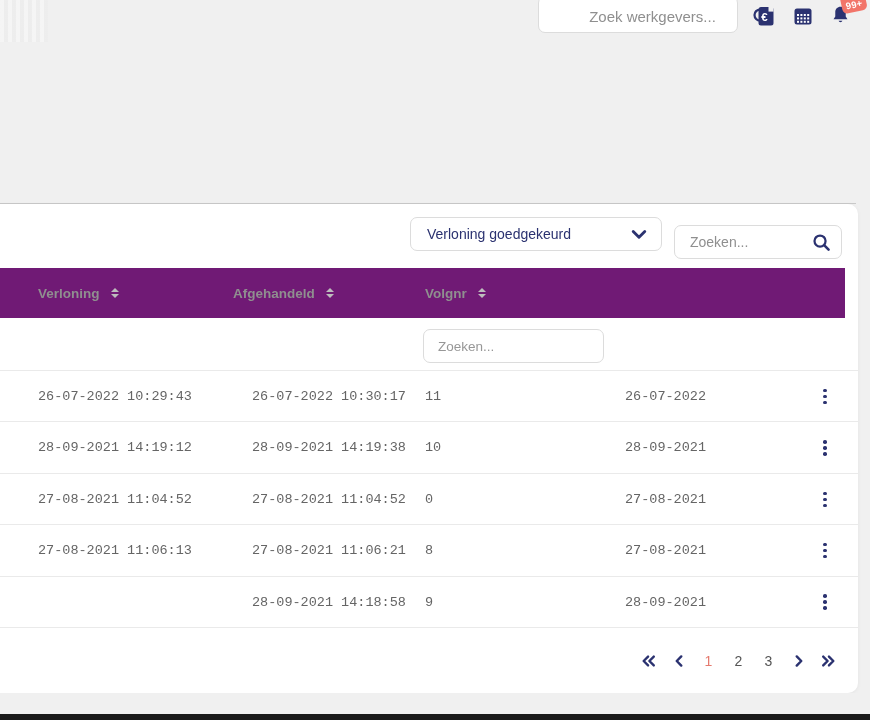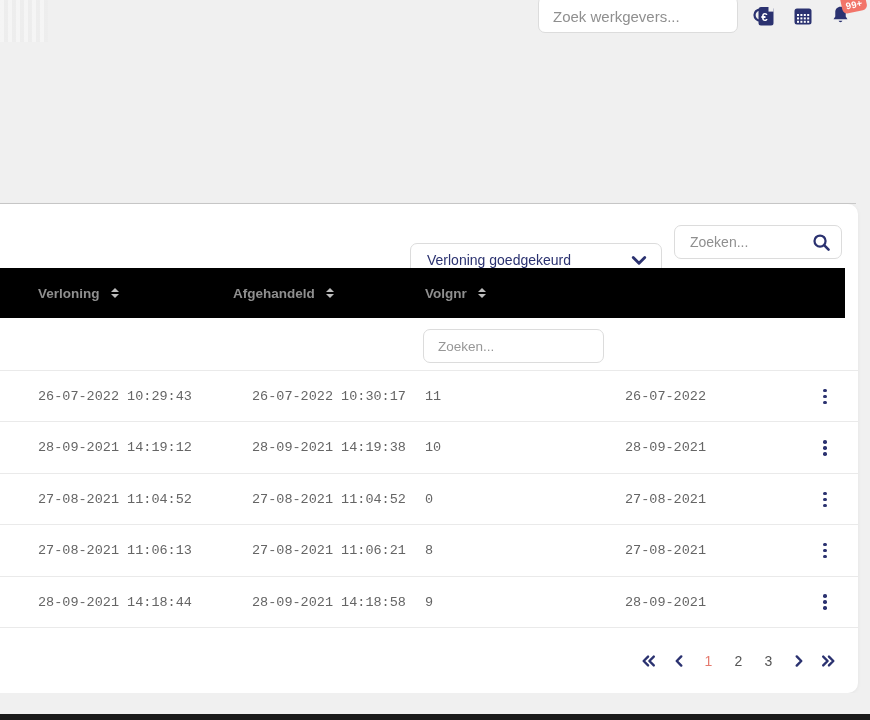--- a/index.html
+++ b/index.html
@@ -19,21 +19,21 @@
     background:repeating-linear-gradient(90deg,#f7f7f7 0 4px,#ececec 4px 8px);
     opacity:.7;
   }
   .top-search {
     position:absolute; left:538px; top:-4px; width:200px; height:37px;
     background:#fff; border:1px solid #dcdcdc; border-radius:7px;
     display:flex; align-items:center; padding:4px 12px 0 14px;
   }
   .top-search input {
     border:none; outline:none; flex:1; font:15px "Liberation Sans","DejaVu Sans",sans-serif;
-    color:#555; background:transparent;
+    color:#555; background:transparent;text-align:center;
   }
   .top-search input::placeholder { color:#8f8f8f; }
   .icon-btn { position:absolute; cursor:pointer; background:none; border:none; }
   .kebab-dot { width:3.5px; height:3.5px; border-radius:50%; background:#2b3270; }
 
   .badge {
     position:absolute; left:841px; top:-8px; width:25px; height:20px;
     background:#f2756a; border-radius:5px; transform:rotate(-12deg);
     color:#fff; font-size:9.5px; font-weight:bold; text-align:center;
     line-height:26px; letter-spacing:.2px;
@@ -44,41 +44,41 @@
   }
 
   
   .panel {
     position:absolute; left:-20px; top:204px; width:878px; height:489px;
     background:#fff; border-radius:10px; box-shadow:0 1px 4px rgba(0,0,0,.05);
   }
   .panel-inner { position:absolute; left:20px; top:0; width:858px; height:489px; }
 
   .dropdown {
-    position:absolute; left:410px; top:39px; width:252px; height:34px;
+    position:absolute; left:410px; top:13px; width:252px; height:34px;
     background:#fff; border:1px solid #dcdcdc; border-radius:7px;
     display:flex; align-items:center; padding:0 14px 0 16px; cursor:pointer;
   }
   .dropdown .value { flex:1; font-size:14px; color:#2b3270; }
 
   .panel-search {
     position:absolute; left:674px; top:21px; width:168px; height:34px;
     background:#fff; border:1px solid #dcdcdc; border-radius:7px;
     display:flex; align-items:center; padding:0 10px 0 15px;
   }
   .panel-search input {
     border:none; outline:none; flex:1; width:80px;
     font:14px "Liberation Sans","DejaVu Sans",sans-serif; color:#555; background:transparent;
   }
   .panel-search input::placeholder { color:#8f8f8f; }
 
   
   .thead {
     position:absolute; left:0; top:64px; width:845px; height:50px;
-    background:#000000;
+    background:#701a75;
   }
   .th {
     position:absolute; top:0; height:50px; display:flex; align-items:center;
     font-size:13.5px; font-weight:600; color:#8f8f8f; cursor:pointer;
   }
   .sort { display:inline-flex; flex-direction:column; gap:2.5px; margin-left:11px; }
   .sort .up { width:0;height:0;border-left:4px solid transparent;border-right:4px solid transparent;border-bottom:4.5px solid #bdbdbd; }
   .sort .dn { width:0;height:0;border-left:4px solid transparent;border-right:4px solid transparent;border-top:4.5px solid #bdbdbd; }
 
   .filter-row { position:absolute; left:0; top:114px; width:858px; height:52px; background:#fff; }
@@ -281,21 +281,20 @@
           <div class="td c3">8</div>
           <div class="td c4">27-08-2021</div>
           <button class="row-kebab">
             <span class="kebab-dot"></span>
               <span class="kebab-dot"></span>
               <span class="kebab-dot"></span>
           </button>
         </div>
 
         <div class="trow">
-          <div class="td c1">28-09-2021 14:18:44</div>
           <div class="td c2">28-09-2021 14:18:58</div>
           <div class="td c3">9</div>
           <div class="td c4">28-09-2021</div>
           <button class="row-kebab">
             <span class="kebab-dot"></span>
               <span class="kebab-dot"></span>
               <span class="kebab-dot"></span>
           </button>
         </div>
 

